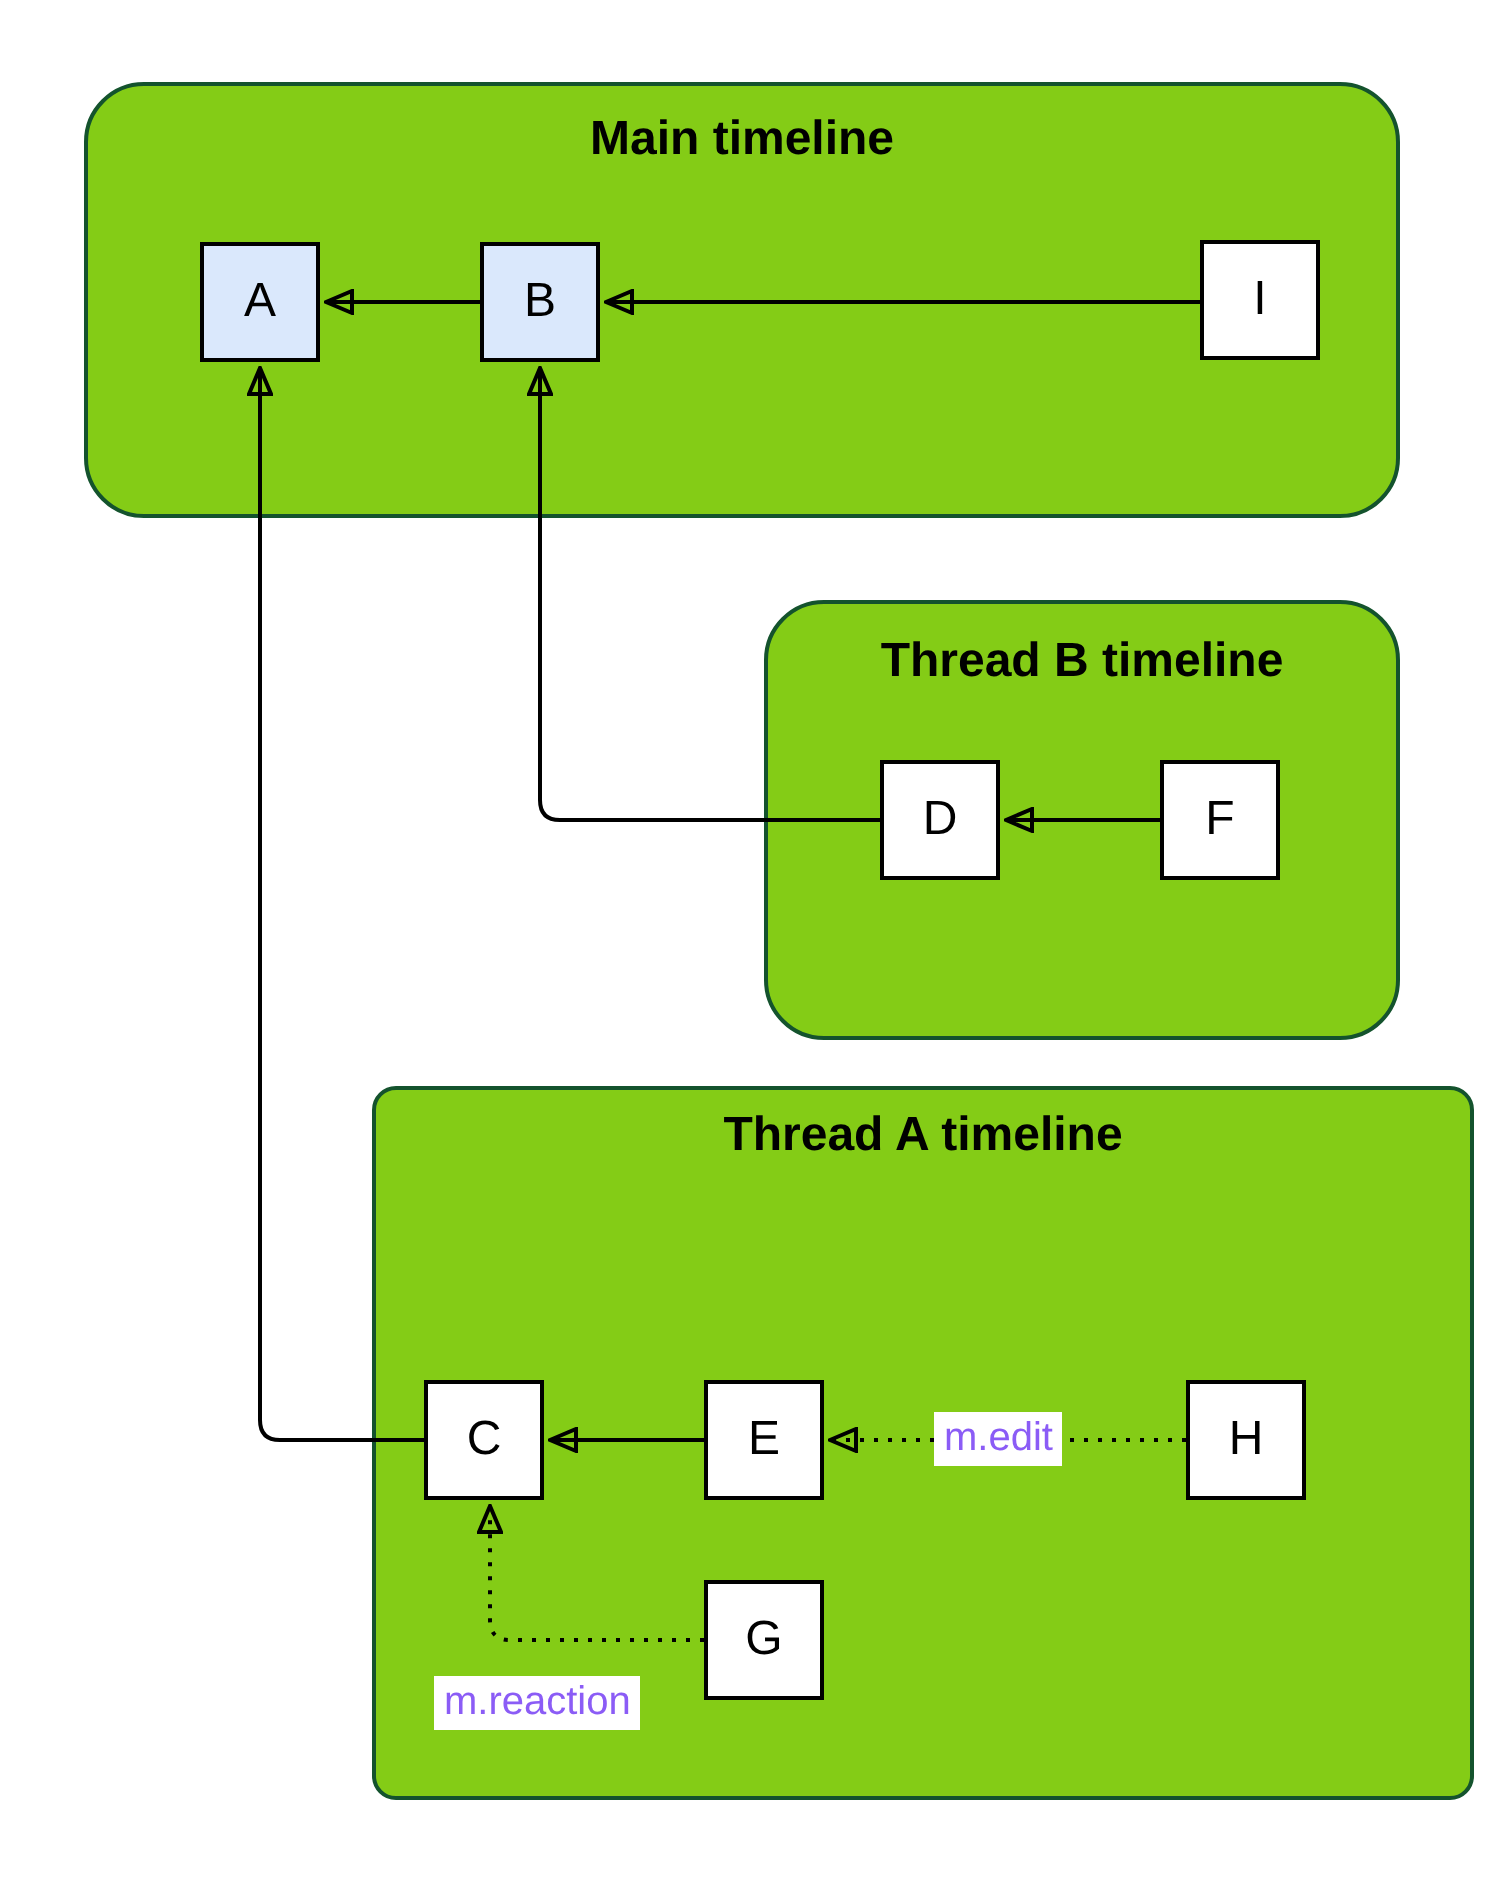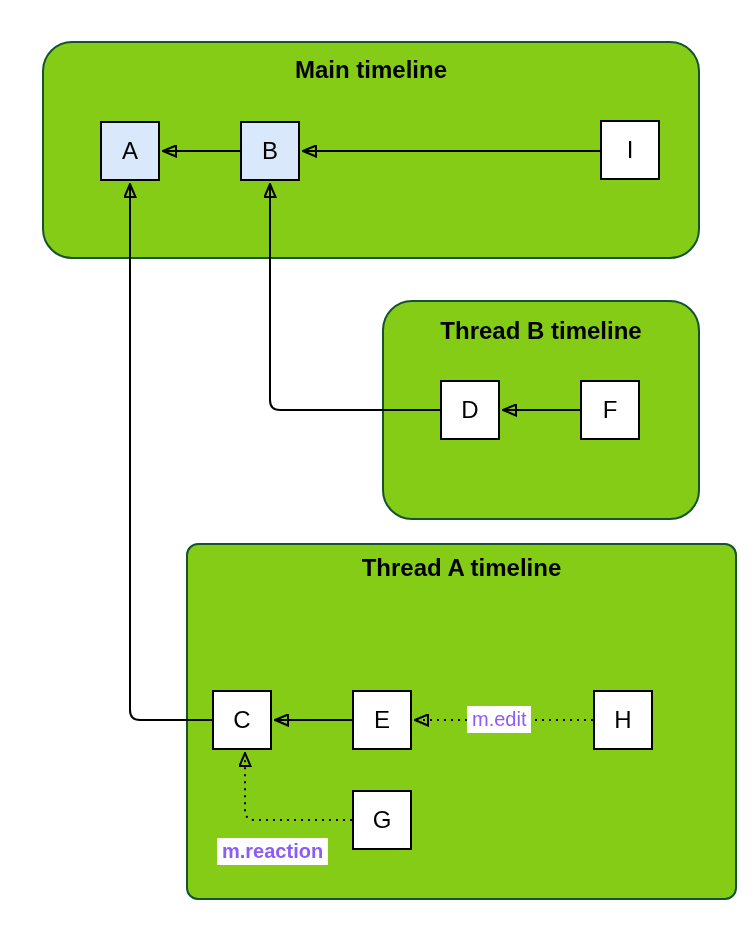--- a/index.html
+++ b/index.html
@@ -87,21 +87,21 @@
   .edge-label {
     position: absolute;
     background: #ffffff;
     color: #8b5cf6;
     font-size: 20px;
     padding: 2px 5px;
     z-index: 4;
     white-space: nowrap;
   }
   .label-m-edit     { left: 467px; top: 706px; }
-  .label-m-reaction { left: 217px; top: 838px; font-weight: bold; }
+  .label-m-reaction { left: 217px; top: 838px; }
 </style>
 </head>
 <body>
 
 <div class="canvas">
 
   <div class="group group-main">
     <div class="group-title">Main timeline</div>
   </div>
 

